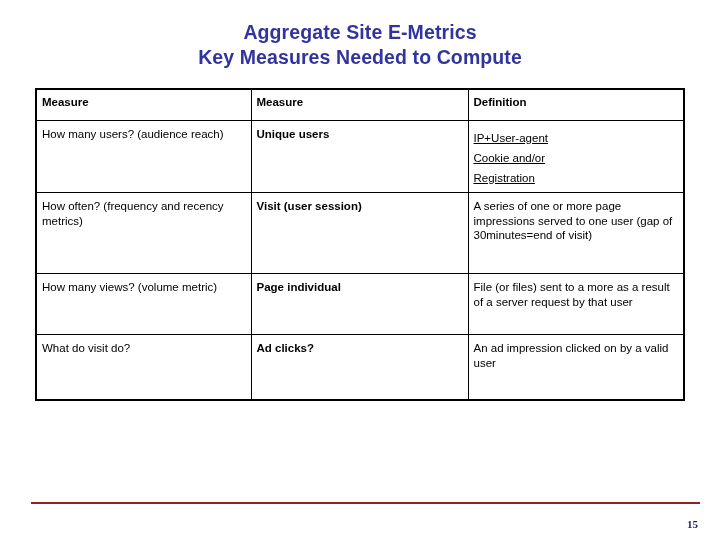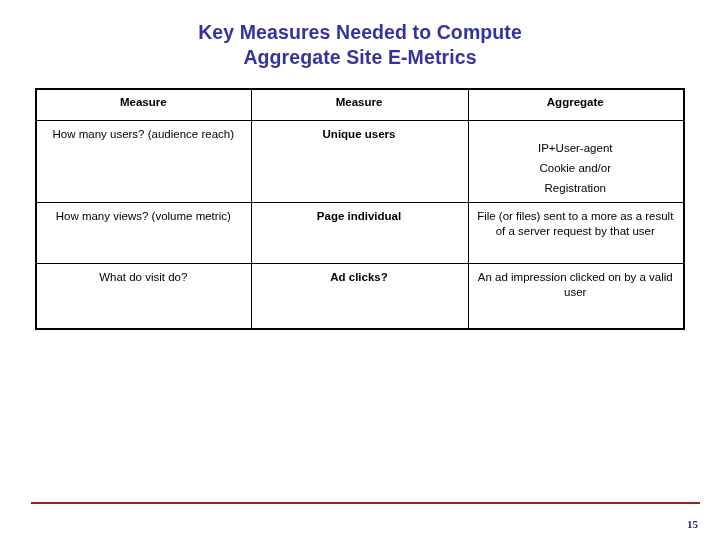--- a/index.html
+++ b/index.html
@@ -38,21 +38,20 @@
     position: absolute;
     left: 35px;
     top: 88px;
     width: 648px;
   }
   table.metrics {
     border-collapse: collapse;
     width: 648px;
     table-layout: fixed;
     border: 2.5px solid #000000;
-    text-align: center;
   }
   table.metrics col.c1 { width: 215px; }
   table.metrics col.c2 { width: 217px; }
   table.metrics col.c3 { width: 216px; }
 
   table.metrics td {
     border: 1.5px solid #000000;
     vertical-align: top;
     padding: 6px 6px 4px 5px;
     font-size: 11.5px;
@@ -64,21 +63,22 @@
     height: 20px;
     padding-top: 5px;
     padding-bottom: 5px;
   }
   table.metrics td.col-b {
     font-weight: bold;
   }
   
   table.metrics td.loose {
     line-height: 20px;
-    padding-top: 17px;
+    padding-top: 7px;
+    text-decoration: underline;
   }
 
   
   tr.r1 td { height: 60px; }
   tr.r2 td { height: 70px; }
   tr.r3 td { height: 50px; margin-left: 34px; }
   tr.r4 td { height: 68px; }
   tr.r5 td { height: 54px; }
 
   .cell-line { display: block; }
@@ -99,48 +99,53 @@
     font-size: 11px;
     font-weight: bold;
     color: #1f1f6e;
     font-family: "Liberation Serif", serif;
   }
 </style>
 </head>
 <body>
 
 <div id="slide-title">
+  <span class="title-line">Aggregate Site E-Metrics</span>
   <span class="title-line">Key Measures Needed to Compute</span>
-  <span class="title-line">Aggregate Site E-Metrics</span>
 </div>
 
 <div id="metrics-table-wrap">
   <table class="metrics">
     <colgroup>
       <col class="c1">
         <col class="c2">
         <col class="c3">
     </colgroup>
     <tbody>
       <tr class="header-row">
         <td>Measure</td>
         <td>Measure</td>
-        <td>Aggregate</td>
+        <td>Definition</td>
       </tr>
 
       <tr class="r1">
         <td>How many users? (audience reach)</td>
         <td class="col-b">Unique users</td>
         <td class="loose">
           <span class="cell-line">IP+User-agent</span>
           <span class="cell-line">Cookie and/or</span>
           <span class="cell-line">Registration</span>
         </td>
       </tr>
 
+      <tr class="r2">
+        <td>How often? (frequency and recency metrics)</td>
+        <td class="col-b">Visit (user session)</td>
+        <td>A series of one or more page impressions served to one user (gap of 30minutes=end of visit)</td>
+      </tr>
 
       <tr class="r3">
         <td>How many views? (volume metric)</td>
         <td class="col-b">Page individual</td>
         <td>File (or files) sent to a more as a result of a server request by that user</td>
       </tr>
 
 
       <tr class="r5">
         <td>What do visit do?</td>

